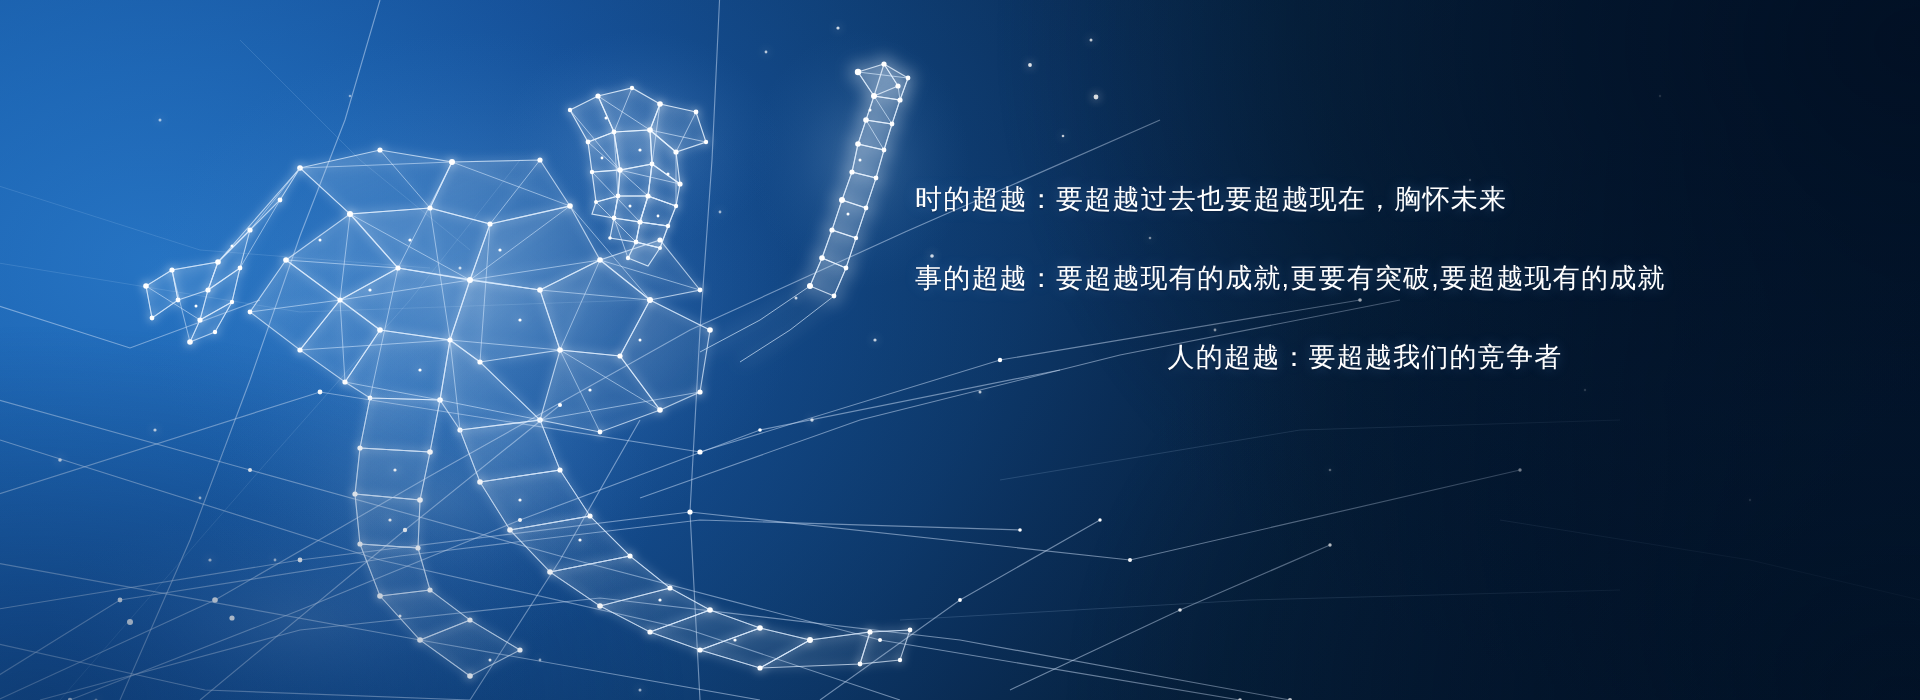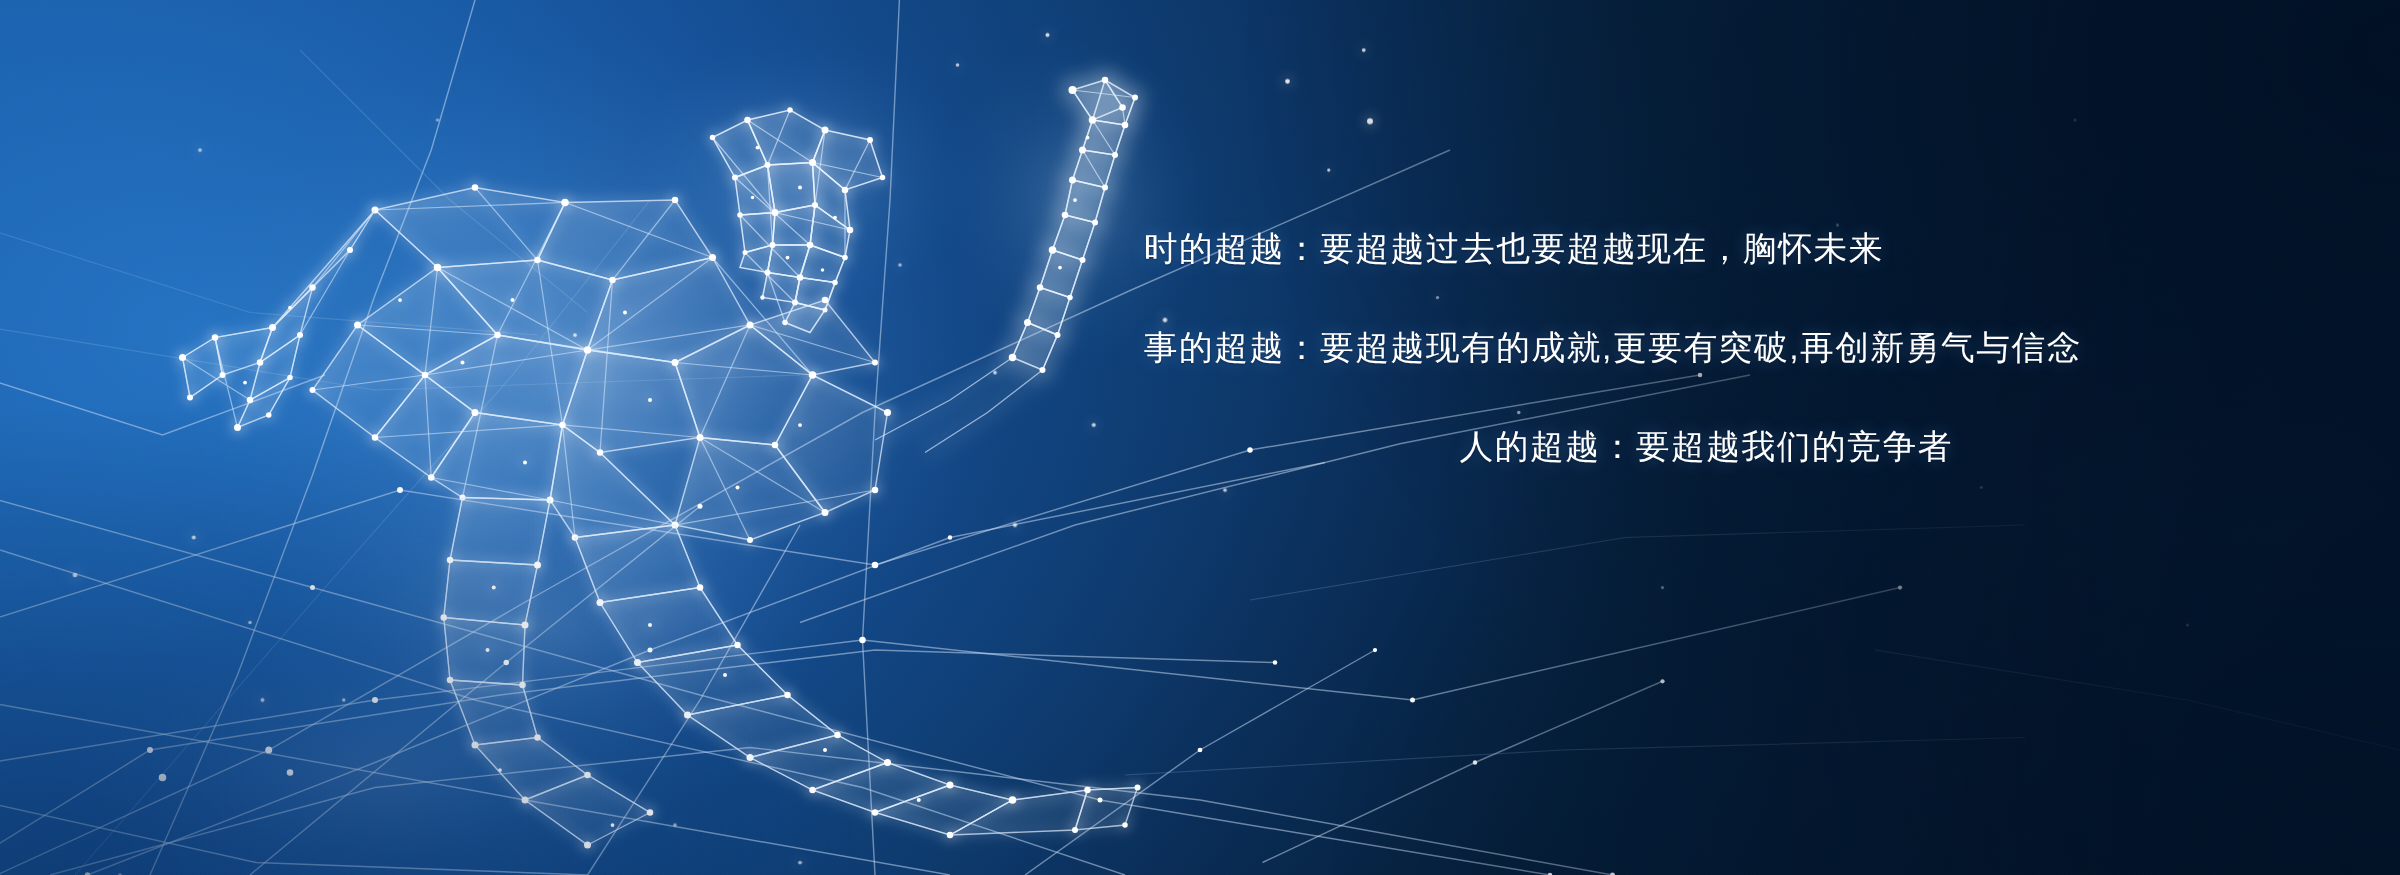--- a/index.html
+++ b/index.html
@@ -503,17 +503,17 @@
       <circle cx="540" cy="660" r="1.4" opacity="0.6"></circle>
       <circle cx="350" cy="96" r="1.3" opacity="0.5"></circle>
       <circle cx="720" cy="212" r="1.4" opacity="0.6"></circle>
     </g>
   </svg>
 
   <div class="bg-corner-dark"></div>
 
   <div class="text-block">
     <div class="text-line">时的超越：要超越过去也要超越现在，胸怀未来</div>
-    <div class="text-line">事的超越：要超越现有的成就,更要有突破,再创新勇气与信念</div>
+    <div class="text-line">事的超越：要超越现有的成就,更要有突破,要超越现有的成就</div>
     <div class="text-line">人的超越：要超越我们的竞争者</div>
   </div>
 
 </div>
 
 </body></html>

